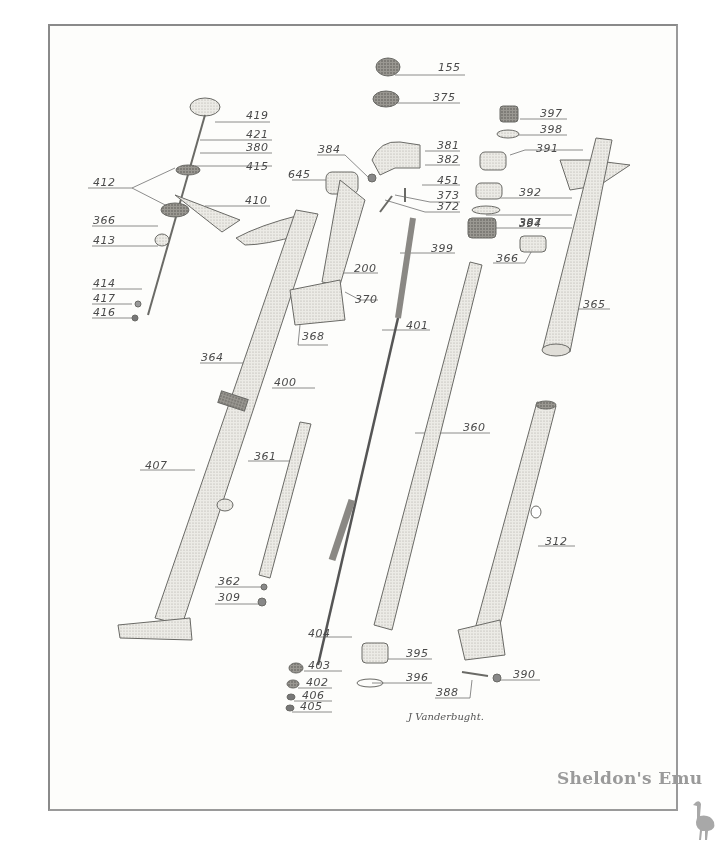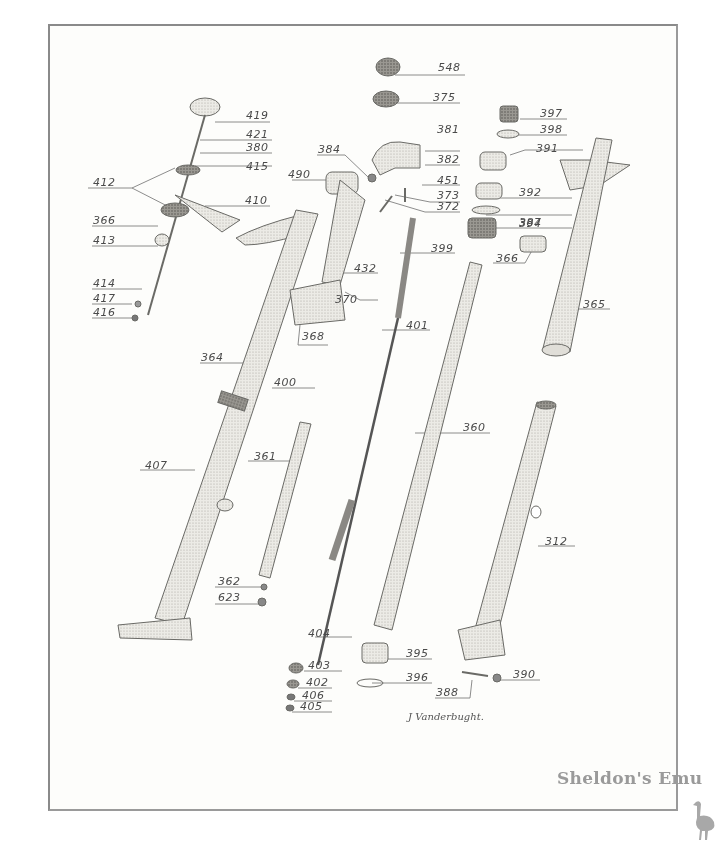--- a/index.html
+++ b/index.html
@@ -143,61 +143,61 @@
 
     <path d="M537,402 L556,406 L494,648 L472,640 Z" fill="url(#hatch)"></path>
     <ellipse cx="546" cy="405" rx="10" ry="4" fill="url(#dark)"></ellipse>
     <ellipse cx="536" cy="512" rx="5" ry="6" fill="#fff"></ellipse>
     <path d="M458,630 L500,620 L505,655 L465,660 Z" fill="url(#hatch)"></path>
     <line x1="462" y1="672" x2="488" y2="676" stroke-width="2"></line>
     <circle cx="497" cy="678" r="4" fill="#888"></circle>
   </g>
 </svg>
 
-<span class="lbl" style="left:438px;top:62px">548</span>
+<span class="lbl" style="left:438px;top:62px">155</span>
 <span class="lbl" style="left:433px;top:92px">375</span>
 <span class="lbl" style="left:540px;top:108px">397</span>
 <span class="lbl" style="left:540px;top:124px">398</span>
 <span class="lbl" style="left:246px;top:110px">419</span>
 <span class="lbl" style="left:246px;top:129px">421</span>
 <span class="lbl" style="left:246px;top:142px">380</span>
 <span class="lbl" style="left:246px;top:161px">415</span>
 <span class="lbl" style="left:93px;top:177px">412</span>
 <span class="lbl" style="left:245px;top:195px">410</span>
 <span class="lbl" style="left:93px;top:215px">366</span>
 <span class="lbl" style="left:93px;top:235px">413</span>
 <span class="lbl" style="left:93px;top:278px">414</span>
 <span class="lbl" style="left:93px;top:293px">417</span>
 <span class="lbl" style="left:93px;top:307px">416</span>
 <span class="lbl" style="left:318px;top:144px">384</span>
-<span class="lbl" style="left:437px;top:124px">381</span>
+<span class="lbl" style="left:437px;top:140px">381</span>
 <span class="lbl" style="left:437px;top:154px">382</span>
 <span class="lbl" style="left:437px;top:175px">451</span>
 <span class="lbl" style="left:437px;top:190px">373</span>
 <span class="lbl" style="left:437px;top:201px">372</span>
-<span class="lbl" style="left:288px;top:169px">490</span>
+<span class="lbl" style="left:288px;top:169px">645</span>
 <span class="lbl" style="left:536px;top:143px">391</span>
 <span class="lbl" style="left:519px;top:187px">392</span>
 <span class="lbl" style="left:519px;top:217px">387</span>
 <span class="lbl" style="left:519px;top:218px">394</span>
 <span class="lbl" style="left:496px;top:253px">366</span>
 <span class="lbl" style="left:431px;top:243px">399</span>
-<span class="lbl" style="left:354px;top:263px">432</span>
-<span class="lbl" style="left:335px;top:294px">370</span>
+<span class="lbl" style="left:354px;top:263px">200</span>
+<span class="lbl" style="left:355px;top:294px">370</span>
 <span class="lbl" style="left:302px;top:331px">368</span>
 <span class="lbl" style="left:583px;top:299px">365</span>
 <span class="lbl" style="left:406px;top:320px">401</span>
 <span class="lbl" style="left:201px;top:352px">364</span>
 <span class="lbl" style="left:274px;top:377px">400</span>
 <span class="lbl" style="left:463px;top:422px">360</span>
 <span class="lbl" style="left:145px;top:460px">407</span>
 <span class="lbl" style="left:254px;top:451px">361</span>
 <span class="lbl" style="left:545px;top:536px">312</span>
 <span class="lbl" style="left:218px;top:576px">362</span>
-<span class="lbl" style="left:218px;top:592px">623</span>
+<span class="lbl" style="left:218px;top:592px">309</span>
 <span class="lbl" style="left:308px;top:628px">404</span>
 <span class="lbl" style="left:406px;top:648px">395</span>
 <span class="lbl" style="left:308px;top:660px">403</span>
 <span class="lbl" style="left:406px;top:672px">396</span>
 <span class="lbl" style="left:513px;top:669px">390</span>
 <span class="lbl" style="left:306px;top:677px">402</span>
 <span class="lbl" style="left:436px;top:687px">388</span>
 <span class="lbl" style="left:302px;top:690px">406</span>
 <span class="lbl" style="left:300px;top:701px">405</span>
 

